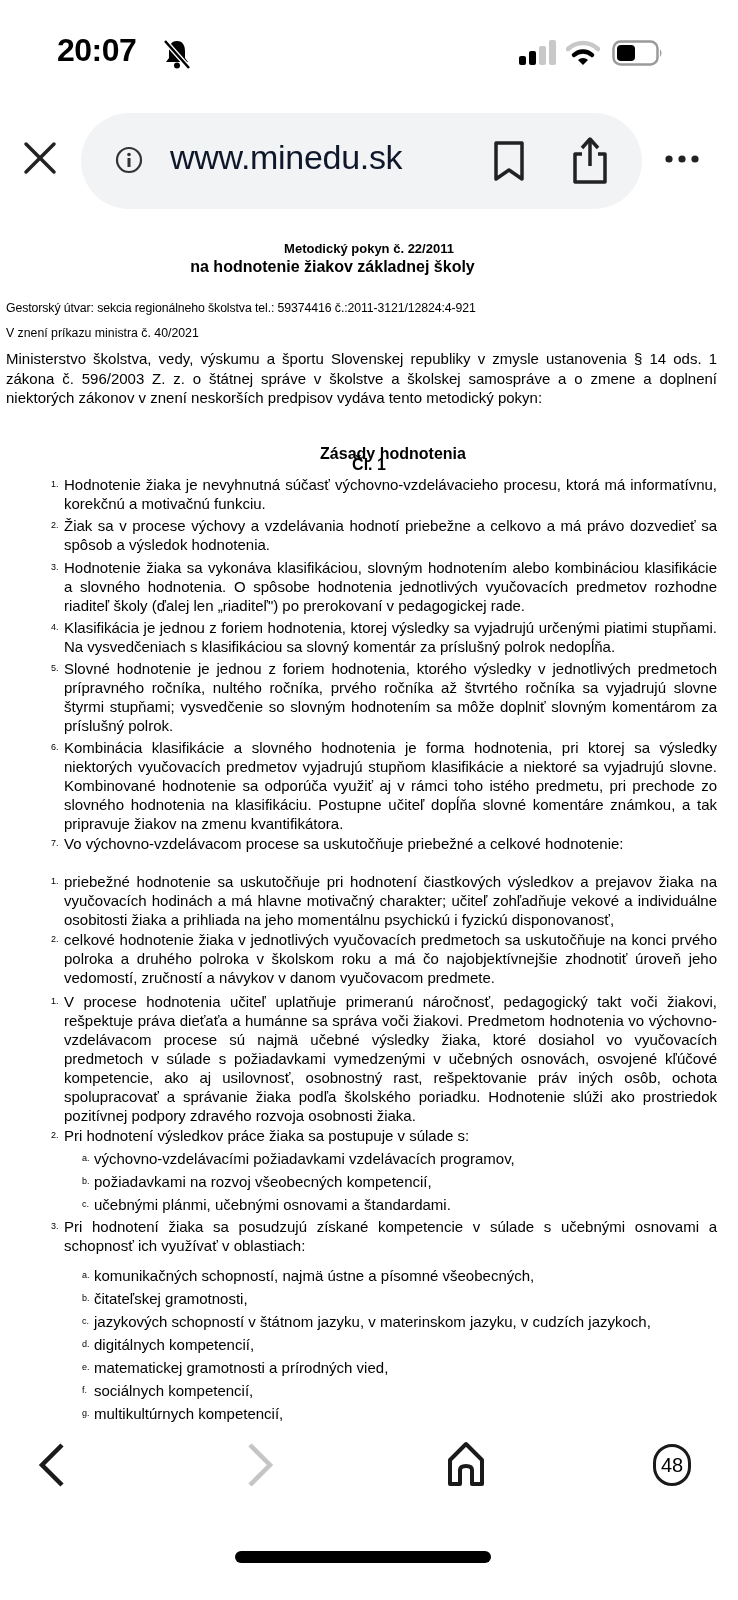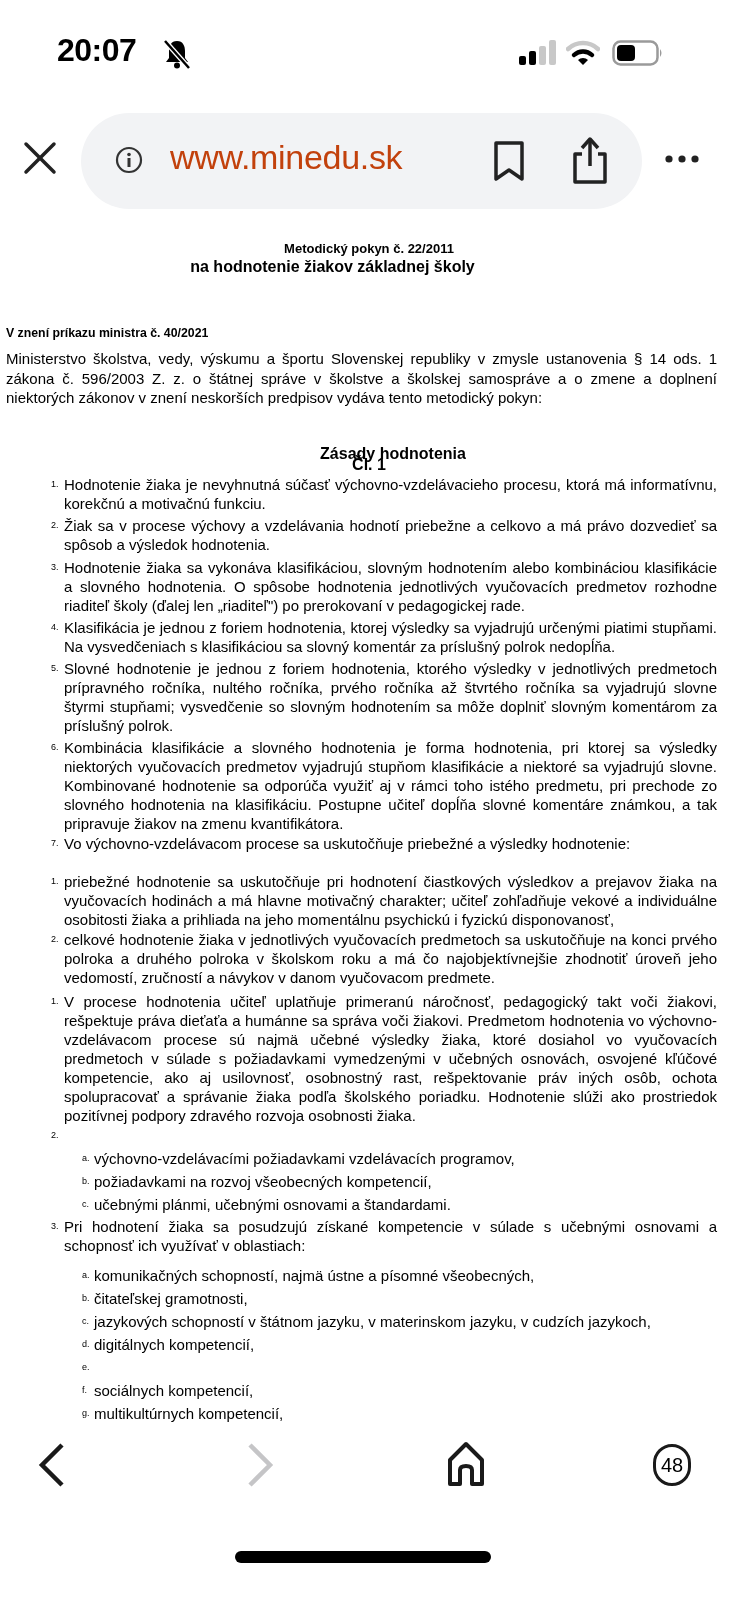--- a/index.html
+++ b/index.html
@@ -11,31 +11,31 @@
   .status-time { position: absolute; left: 57px; top: 32px; font-size: 32px; font-weight: 700; letter-spacing: -0.5px; font-family: "Liberation Sans", sans-serif; }
   .bell-icon { position: absolute; left: 162px; top: 38px; width: 30px; height: 32px; }
   .signal-icon { position: absolute; left: 519px; top: 40px; width: 38px; height: 26px; }
   .wifi-icon { position: absolute; left: 566px; top: 40px; width: 34px; height: 26px; }
   .battery-icon { position: absolute; left: 612px; top: 40px; width: 52px; height: 26px; }
 
   
   .close-btn { position: absolute; left: 22px; top: 140px; width: 36px; height: 36px; cursor: pointer; }
   .address-pill { position: absolute; left: 81px; top: 113px; width: 561px; height: 96px; border-radius: 48px; background: #f2f3f5; }
   .info-icon { position: absolute; left: 115px; top: 146px; width: 28px; height: 28px; }
-  .url-text { position: absolute; left: 170px; top: 138px; font-size: 34px; color: #c2410c; font-family: "Liberation Sans", sans-serif; letter-spacing: -0.3px; }
+  .url-text { position: absolute; left: 170px; top: 138px; font-size: 34px; color: #0f172a; font-family: "Liberation Sans", sans-serif; letter-spacing: -0.3px; }
   .bookmark-icon { position: absolute; left: 492px; top: 140px; width: 34px; height: 42px; cursor: pointer; }
   .share-icon { position: absolute; left: 570px; top: 136px; width: 40px; height: 50px; cursor: pointer; }
   .more-icon { position: absolute; left: 664px; top: 150px; width: 36px; height: 18px; cursor: pointer; }
 
   
   .doc { position: absolute; left: 0; top: 232px; width: 738px; height: 1190px; overflow: hidden; font-family: "Liberation Sans", sans-serif; }
   .doc-title1 { position: absolute; top: 9px; left: 0; width: 738px; text-align: center; font-size: 13px; font-weight: 700; }
   .doc-title2 { position: absolute; top: 26px; left: 0; width: 665px; text-align: center; font-size: 16px; font-weight: 700; }
   .gestor { position: absolute; top: 69px; left: 6px; font-size: 12.3px; letter-spacing: -0.1px; }
-  .znenie { position: absolute; top: 94px; left: 6px; font-size: 12.3px; font-weight: 700; }
+  .znenie { position: absolute; top: 94px; left: 6px; font-size: 12.3px; font-weight: 400; }
   .intro { position: absolute; top: 117px; left: 6px; width: 711px; font-size: 15px; line-height: 19.5px; text-align: justify; }
   .cl-num { position: absolute; top: 193px; left: 0; width: 738px; text-align: center; font-size: 16px; font-weight: 700; margin-top: 31px; }
   .cl-title { position: absolute; top: 213px; left: 0; width: 738px; text-align: center; font-size: 16px; font-weight: 700; padding-left: 48px; }
 
   .item { position: absolute; left: 64px; width: 653px; font-size: 15px; line-height: 19px; text-align: justify; }
   .item .num { position: absolute; left: -13px; top: 4px; font-size: 9px; line-height: 10px; }
   .sub { position: absolute; left: 94px; width: 623px; font-size: 15px; line-height: 19px; }
   .sub .num { position: absolute; left: -12px; top: 4px; font-size: 9px; line-height: 10px; }
 
   
@@ -96,50 +96,51 @@
 </svg>
 <svg class="more-icon" viewBox="0 0 36 18">
   <circle cx="5" cy="9" r="3.6" fill="#222"></circle>
   <circle cx="18" cy="9" r="3.6" fill="#222"></circle>
   <circle cx="31" cy="9" r="3.6" fill="#222"></circle>
 </svg>
 
 <div class="doc">
   <div class="doc-title1">Metodický pokyn č. 22/2011</div>
   <div class="doc-title2">na hodnotenie žiakov základnej školy</div>
+  <div class="gestor">Gestorský útvar: sekcia regionálneho školstva tel.: 59374416  č.:2011-3121/12824:4-921</div>
   <div class="znenie">V znení príkazu ministra č. 40/2021</div>
   <div class="intro">Ministerstvo školstva, vedy, výskumu a športu Slovenskej republiky v zmysle ustanovenia § 14 ods. 1 zákona č. 596/2003 Z. z. o štátnej správe v školstve a školskej samospráve a o zmene a doplnení niektorých zákonov v znení neskorších predpisov  vydáva tento metodický pokyn:</div>
   <div class="cl-num">Čl. 1</div>
   <div class="cl-title">Zásady hodnotenia</div>
 
   <div class="item" style="top:243px"><span class="num">1.</span><span>Hodnotenie žiaka je nevyhnutná súčasť výchovno-vzdelávacieho procesu, ktorá má informatívnu, korekčnú a motivačnú funkciu.</span></div>
   <div class="item" style="top:284px"><span class="num">2.</span><span>Žiak sa v procese výchovy a vzdelávania hodnotí priebežne a celkovo a má právo dozvedieť sa spôsob a výsledok hodnotenia.</span></div>
   <div class="item" style="top:326px"><span class="num">3.</span><span>Hodnotenie žiaka sa vykonáva klasifikáciou, slovným hodnotením alebo kombináciou klasifikácie a slovného hodnotenia. O spôsobe hodnotenia jednotlivých vyučovacích predmetov rozhodne riaditeľ školy (ďalej len „riaditeľ") po prerokovaní v pedagogickej rade.</span></div>
   <div class="item" style="top:386px"><span class="num">4.</span><span>Klasifikácia je jednou z foriem hodnotenia, ktorej výsledky sa vyjadrujú určenými piatimi stupňami. Na vysvedčeniach s klasifikáciou sa slovný komentár za príslušný polrok nedopĺňa.</span></div>
   <div class="item" style="top:427px"><span class="num">5.</span><span>Slovné hodnotenie je jednou z foriem hodnotenia, ktorého výsledky v jednotlivých predmetoch prípravného ročníka, nultého ročníka, prvého ročníka až štvrtého ročníka sa vyjadrujú slovne štyrmi stupňami; vysvedčenie so slovným hodnotením sa môže doplniť slovným komentárom za príslušný polrok.</span></div>
   <div class="item" style="top:506px"><span class="num">6.</span><span>Kombinácia klasifikácie a slovného hodnotenia je forma hodnotenia, pri ktorej sa výsledky niektorých vyučovacích predmetov vyjadrujú stupňom klasifikácie a niektoré sa  vyjadrujú  slovne. Kombinované hodnotenie sa odporúča využiť aj v rámci toho istého predmetu, pri prechode zo slovného hodnotenia na klasifikáciu. Postupne učiteľ dopĺňa slovné komentáre známkou, a tak pripravuje žiakov na zmenu kvantifikátora.</span></div>
-  <div class="item" style="top:602px"><span class="num">7.</span><span>Vo výchovno-vzdelávacom procese sa uskutočňuje priebežné a výsledky hodnotenie:</span></div>
+  <div class="item" style="top:602px"><span class="num">7.</span><span>Vo výchovno-vzdelávacom procese sa uskutočňuje priebežné a celkové hodnotenie:</span></div>
 
   <div class="item" style="top:640px"><span class="num">1.</span><span>priebežné hodnotenie sa uskutočňuje pri hodnotení čiastkových výsledkov a prejavov žiaka na vyučovacích hodinách a má hlavne motivačný charakter; učiteľ zohľadňuje vekové a individuálne osobitosti žiaka a prihliada na jeho momentálnu psychickú i fyzickú disponovanosť,</span></div>
   <div class="item" style="top:698px"><span class="num">2.</span><span>celkové hodnotenie žiaka v jednotlivých vyučovacích predmetoch sa  uskutočňuje na konci prvého polroka a druhého polroka v školskom roku a má čo najobjektívnejšie zhodnotiť úroveň jeho vedomostí, zručností a návykov v danom vyučovacom predmete.</span></div>
 
   <div class="item" style="top:760px"><span class="num">1.</span><span>V procese hodnotenia učiteľ uplatňuje primeranú náročnosť, pedagogický takt voči žiakovi, rešpektuje práva dieťaťa a humánne sa správa voči žiakovi. Predmetom hodnotenia vo výchovno-vzdelávacom procese sú najmä učebné výsledky žiaka, ktoré dosiahol vo vyučovacích predmetoch v súlade s požiadavkami vymedzenými v učebných osnovách, osvojené kľúčové kompetencie, ako aj usilovnosť, osobnostný rast, rešpektovanie práv iných osôb, ochota spolupracovať a správanie žiaka podľa školského poriadku. Hodnotenie slúži ako prostriedok pozitívnej podpory zdravého rozvoja osobnosti žiaka.</span></div>
-  <div class="item" style="top:894px"><span class="num">2.</span></div>
+  <div class="item" style="top:894px"><span class="num">2.</span><span>Pri hodnotení  výsledkov práce žiaka sa postupuje v súlade s:</span></div>
 
   <div class="sub" style="top:917px"><span class="num">a.</span><span>výchovno-vzdelávacími požiadavkami vzdelávacích programov,</span></div>
   <div class="sub" style="top:940px"><span class="num">b.</span><span>požiadavkami na rozvoj všeobecných kompetencií,</span></div>
   <div class="sub" style="top:963px"><span class="num">c.</span><span>učebnými plánmi, učebnými osnovami a štandardami.</span></div>
 
   <div class="item" style="top:985px"><span class="num">3.</span><span>Pri hodnotení žiaka sa posudzujú získané kompetencie v súlade s učebnými osnovami a schopnosť ich využívať v oblastiach:</span></div>
 
   <div class="sub" style="top:1034px"><span class="num">a.</span><span>komunikačných schopností, najmä ústne a písomné všeobecných,</span></div>
   <div class="sub" style="top:1057px"><span class="num">b.</span><span>čitateľskej gramotnosti,</span></div>
   <div class="sub" style="top:1080px"><span class="num">c.</span><span>jazykových schopností v štátnom jazyku, v materinskom jazyku, v cudzích jazykoch,</span></div>
   <div class="sub" style="top:1103px"><span class="num">d.</span><span>digitálnych kompetencií,</span></div>
-  <div class="sub" style="top:1126px"><span class="num">e.</span></div>
+  <div class="sub" style="top:1126px"><span class="num">e.</span><span>matematickej gramotnosti a prírodných vied,</span></div>
   <div class="sub" style="top:1149px"><span class="num">f.</span><span>sociálnych kompetencií,</span></div>
   <div class="sub" style="top:1172px"><span class="num">g.</span><span>multikultúrnych kompetencií,</span></div>
 </div>
 
 <div class="bottom-bar"></div>
 <svg class="nav-back" viewBox="0 0 32 46">
   <path d="M26 3 L6 23 L26 43" fill="none" stroke="#1a1a1a" stroke-width="4.5" stroke-linejoin="miter"></path>
 </svg>
 <svg class="nav-forward" viewBox="0 0 32 46">
   <path d="M6 3 L26 23 L6 43" fill="none" stroke="#c5c5c7" stroke-width="4.5" stroke-linejoin="miter"></path>

